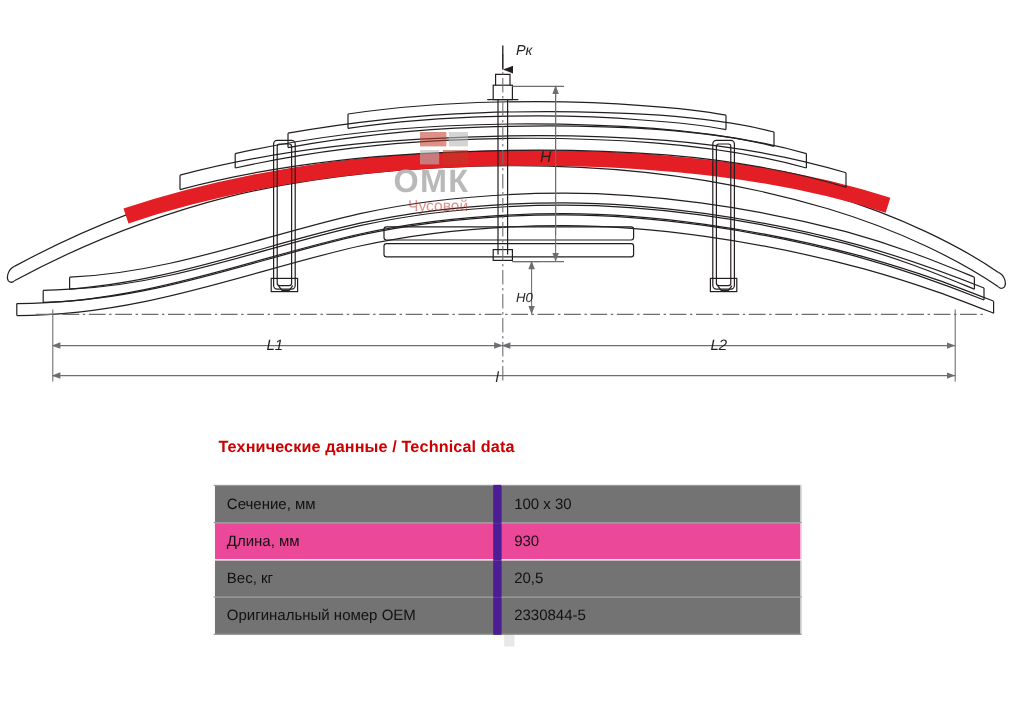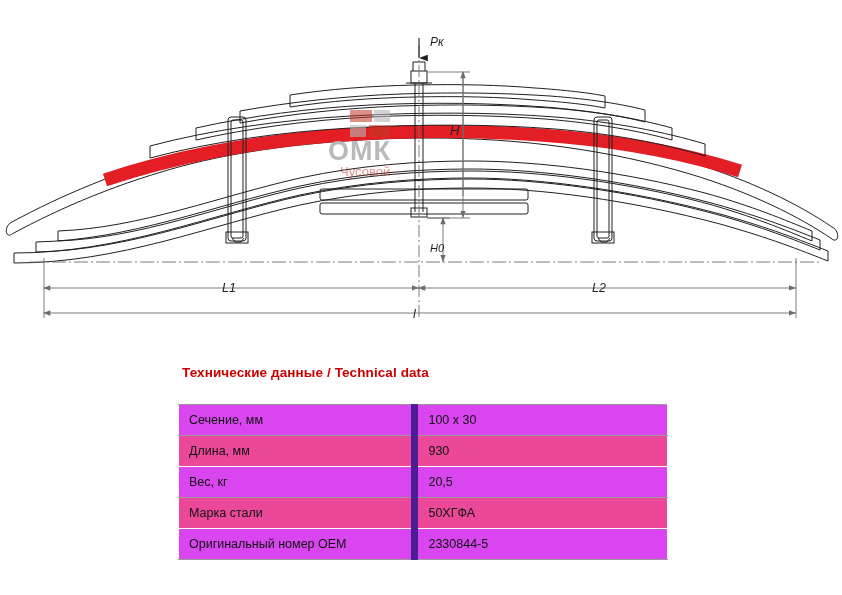--- a/index.html
+++ b/index.html
@@ -91,21 +91,21 @@
   table.tech td {
     border: 1px solid #ffffff;
     padding: 7px 10px;
     height: 16px;
     vertical-align: middle;
   }
   table.tech tr.odd td {
     background: #ec4899;
   }
   table.tech tr.even td {
-    background: #d946ef;
+    background: #737373;
   }
   table.tech td.label {
     width: 233px;
   }
   table.tech td.value {
     width: 257px;
     border-left: 7px solid #4c1d95;
   }
   table.tech tr.head td {
     background: #d9d9d9;
@@ -278,24 +278,20 @@
           <td class="value">100 x 30</td>
         </tr>
         <tr class="odd">
           <td class="label">Длина, мм</td>
           <td class="value">930</td>
         </tr>
         <tr class="even">
           <td class="label">Вес, кг</td>
           <td class="value">20,5</td>
         </tr>
-        <tr class="odd">
-          <td class="label">Марка стали</td>
-          <td class="value">50ХГФА</td>
-        </tr>
         <tr class="even">
           <td class="label">Оригинальный номер OEM</td>
           <td class="value">2330844-5</td>
         </tr>
       </tbody>
     </table>
   </div>
 
 </div>
 

